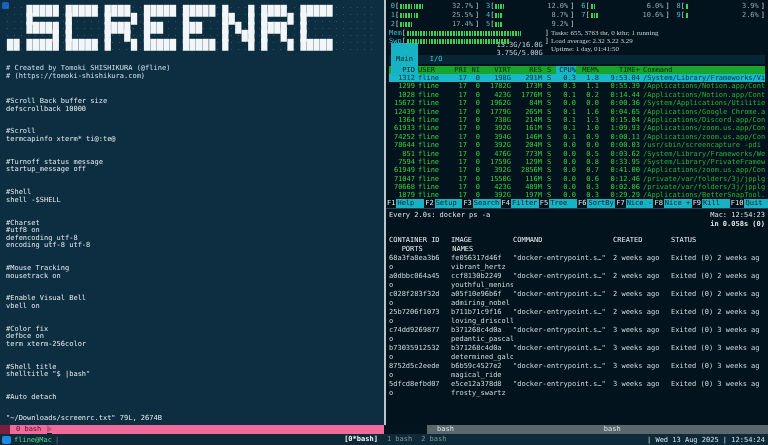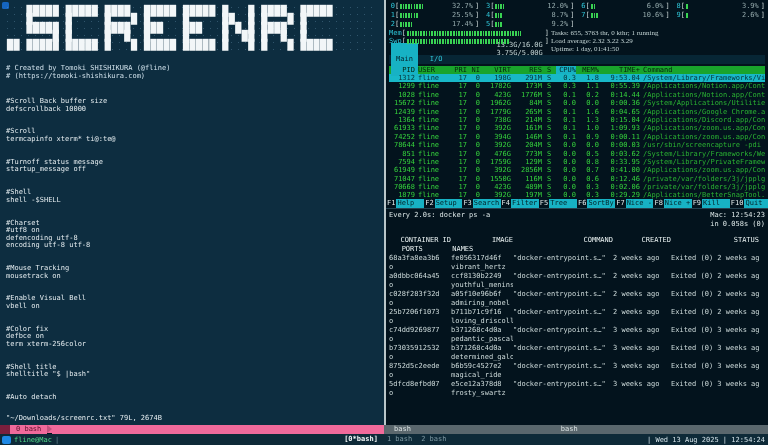--- a/index.html
+++ b/index.html
@@ -55,28 +55,28 @@
   .prow.selected .c-cmd { color:#06323a; }
   .c { overflow:hidden; white-space:pre; }
   .ra { text-align:right; } .ca { text-align:center; }
   .fkey-bar { position:absolute; left:0; bottom:0; width:100%; height:9px; display:flex; background:#03131d; }
   .fkey { display:flex; flex:1; min-width:0; }
   .fkey .k { color:#e3ecec; padding:0 1px; line-height:9px; }
   .fkey .lbl { flex:1; background:#17b2c4; color:#03242a; line-height:9px; padding-left:1px; overflow:hidden; white-space:pre; }
   
   .pane-docker { position:absolute; left:386px; top:209px; width:382px; height:216px; background:#03131d; padding:2px 3px; }
   .watch-line1 { display:flex; justify-content:space-between; height:9px; line-height:9px; color:#dce7e7; white-space:pre; }
-  .watch-line2 { text-align:right; height:9px; line-height:9px; color:#dce7e7; white-space:pre; }
+  .watch-line2 { text-align:right; height:9px; line-height:9px; color:#dce7e7; white-space:pre;font-weight:bold; }
   .dtable { margin-top:7px; color:#cfdcdc; }
   .dline { display:grid; grid-template-columns:62px 62px 100px 58px 88px; height:9px; line-height:9px; }
   .dline span { overflow:hidden; white-space:pre; }
-  .dheader { color:#eaf2f2;text-align:right; }
+  .dheader { color:#eaf2f2; }
   .dh2 { height:9px; line-height:9px; white-space:pre; color:#eaf2f2; }
   
-  .caption-bar { position:absolute; left:0; top:425px; width:768px; height:9px; display:flex; }
+  .caption-bar { position:absolute; left:0; top:425px; width:768px; height:9px; display:flex;gap:43px; }
   .cap-left { width:384px; display:flex; }
   .cap-seg-dark { width:10px; background:#7a1f3d; }
   .cap-seg-label { background:#f06a9b; color:#5a0f2a; line-height:9px; padding:0 6px; white-space:pre; }
   .cap-chevron { width:0; height:0; border-top:4.5px solid transparent; border-bottom:4.5px solid transparent; border-left:5px solid #c2527d; background:#f06a9b; }
   .cap-seg-fill { flex:1; background:#f06a9b; }
   .cap-right { flex:1; background:#5a676d; display:flex; align-items:center; color:#dde4e4; }
   .cap-win1 { margin-left:10px; line-height:9px; }
   .cap-win2 { margin-left:150px; line-height:9px; }
   
   .status-bar { position:absolute; left:0; top:434px; width:768px; height:11px; background:#0e2a38; display:flex; align-items:center; }

